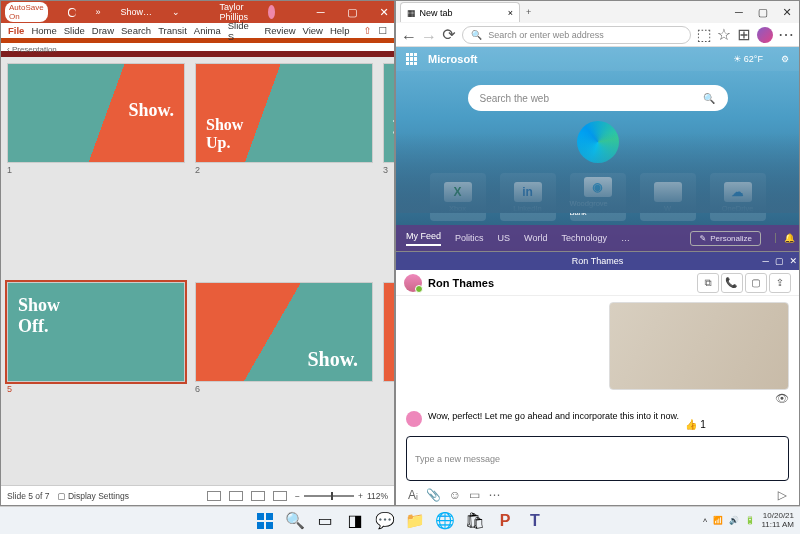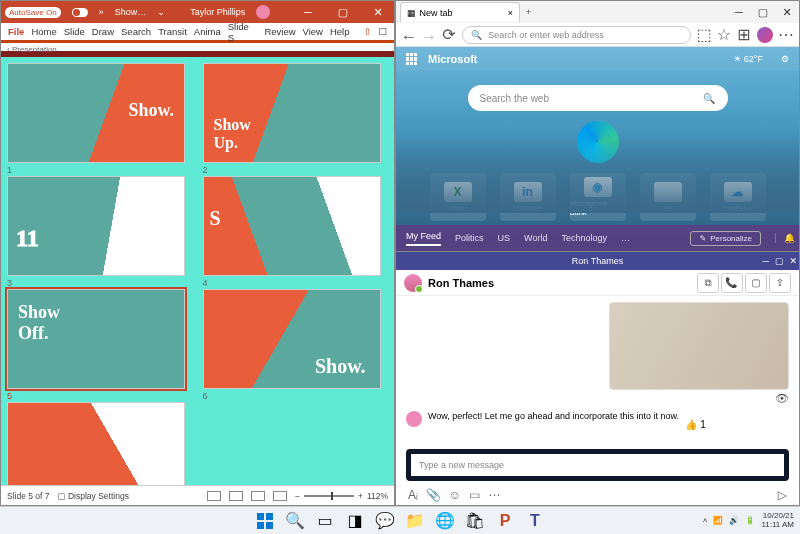--- a/index.html
+++ b/index.html
@@ -1,30 +1,30 @@
 <!DOCTYPE html>
 <html><head>
 <meta charset="utf-8">
 <style>
 *{box-sizing:border-box;margin:0;padding:0;font-family:"Segoe UI",Arial,sans-serif}
 body{width:800px;height:534px;overflow:hidden;background:#fff;position:relative}
 .desk{display:flex;width:100%;height:506px}
 .pp{width:395px;height:100%;display:flex;flex-direction:column;border:1px solid #888}
-.pp-title{height:22px;background:#c5462a;display:flex;align-items:center;color:#fff;font-size:9px;padding:0 4px;gap:11px}
+.pp-title{height:22px;background:#c5462a;display:flex;align-items:center;color:#fff;font-size:9px;padding:0 4px;gap:20px}
 .autosave{background:#fff;color:#c5462a;border-radius:8px;padding:1px 4px;font-size:8px}
 .toggle{width:16px;height:9px;background:#fff;border-radius:5px;position:relative}
 .toggle::after{content:"";position:absolute;left:1px;top:1px;width:7px;height:7px;background:#c5462a;border-radius:50%}
 .sp{flex:1}
 .avatar{width:14px;height:14px;border-radius:50%;background:#e8a;}
 .wbtn{width:24px;text-align:center;font-size:11px}
-.pp-ribbon{height:20px;background:#fff;display:flex;align-items:center;font-size:9.5px;color:#333;padding:0 4px;gap:1px;border-bottom:3px solid #c2410c}
+.pp-ribbon{height:20px;background:#fff;display:flex;align-items:center;font-size:9.5px;color:#333;padding:0 4px;gap:1px;border-bottom:5px solid #c2410c}
 .pp-ribbon span{padding:2px 3px}
 .file{color:#c5462a;font-weight:600}
 .crumb{height:14px;font-size:8px;color:#666;padding:2px 6px;border-bottom:6px solid #7f1d1d}
-.slides{flex:1;overflow:auto;padding:6px;display:grid;grid-template-columns:1fr 1fr;gap:1px 10px;background:#5eead4}
+.slides{flex:1;overflow:auto;padding:6px;display:grid;grid-template-columns:1fr 1fr 1fr 1fr;gap:21px 10px;background:#e5e5e5}
 .sl{display:flex;flex-direction:column}
 .thumb{width:178px;height:100px;border:1px solid #ccc;position:relative;overflow:hidden}
 .sel .thumb{outline:2px solid #c5462a}
 .num{font-size:9px;color:#666;margin-top:2px}
 .sel .num{color:#c5462a}
 .t1{background:linear-gradient(110deg,#5ba89e 55%,#e85d3a 55%)}
 .t2{background:linear-gradient(110deg,#e85d3a 40%,#5ba89e 40%)}
 .t3{background:linear-gradient(100deg,#5ba89e 58%,#fff 58%)}
 .t4{background:linear-gradient(70deg,#e85d3a 30%,#5ba89e 30% 70%,#fff 70%)}
 .t5{background:#5ba89e}
@@ -73,21 +73,21 @@
 .cname{font-size:11px;font-weight:600}
 .cacts{margin-left:auto;display:flex;gap:2px}
 .cb{width:22px;height:20px;border:1px solid #ccc;border-radius:3px;display:flex;align-items:center;justify-content:center;color:#555;font-size:10px}
 .chat{flex:1;padding:6px 10px;overflow:hidden}
 .img-att{margin-left:auto;width:180px;height:88px;background:linear-gradient(120deg,#d8cfc0,#c8bba8);border-radius:4px;border:1px solid #ddd}
 .msg{margin-top:6px;display:flex;gap:6px;align-items:flex-start}
 .mav{width:16px;height:16px;border-radius:50%;background:#e8b}
 .bubble{background:#fff;font-size:9px}
 .meta{font-size:8px;color:#777;margin-bottom:1px}
 .react{font-size:10px;margin-top:8px}
-.comp{height:32px;margin:0 10px 4px;border:5px solid #0f172a;border-radius:4px;display:flex;align-items:center;padding:0 8px;font-size:9px;color:#888}
+.comp{height:45px;margin:0 10px 4px;border:1px solid #0f172a;border-radius:4px;display:flex;align-items:center;padding:0 8px;font-size:9px;color:#888}
 .ctool{height:20px;display:flex;align-items:center;padding:0 12px;gap:8px;color:#666;font-size:12px}
 .send{margin-left:auto}
 
 .taskbar{position:absolute;bottom:0;left:0;right:0;height:28px;background:#eef2f6;display:flex;align-items:center;border-top:1px solid #ccc}
 .tcenter{margin:0 auto;display:flex;gap:4px}
 .tb{width:26px;height:24px;display:flex;align-items:center;justify-content:center;border-radius:3px}
 .tray{position:absolute;right:6px;display:flex;align-items:center;gap:6px;font-size:8px;color:#333}
 .clock{text-align:right;line-height:1.1}
 </style>
 </head>

